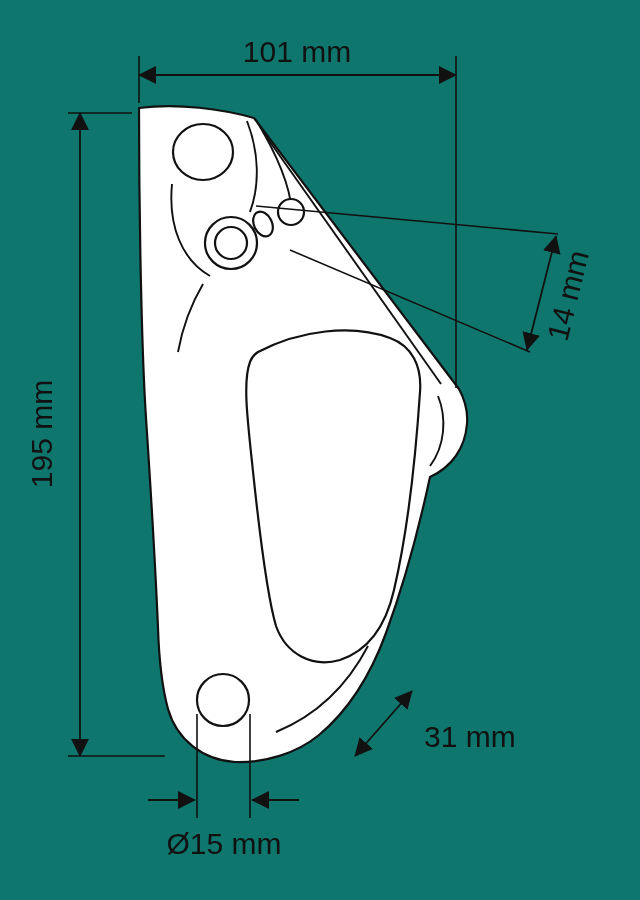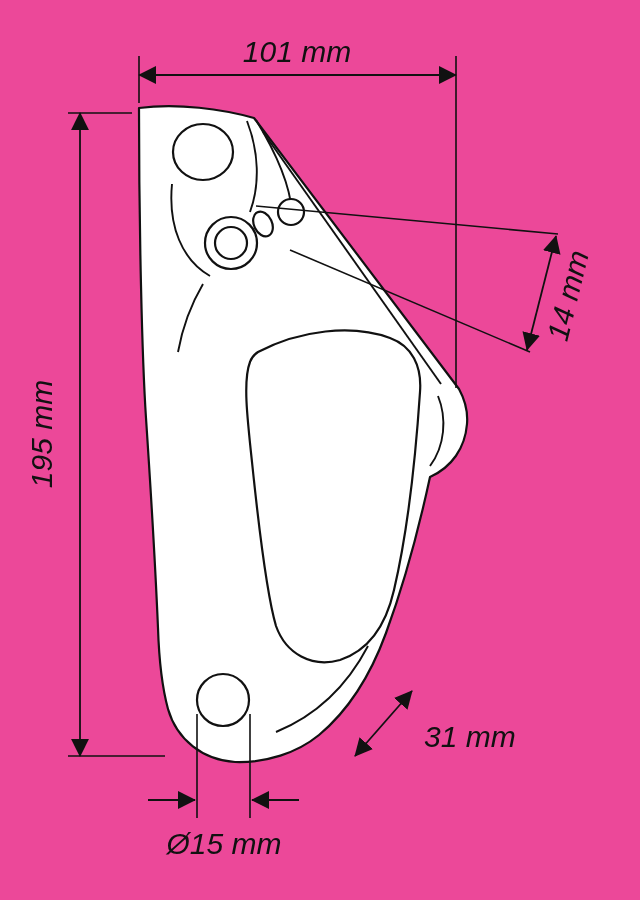--- a/index.html
+++ b/index.html
@@ -1,22 +1,21 @@
 <!DOCTYPE html>
 <html><head>
 <meta charset="utf-8">
 <style>
   html,body{margin:0;padding:0;background:#ffffff;}
   .canvas{
     position:relative;
     width:640px;height:900px;
-    background:#ec4899;
+    background:#0f766e;
     font-family:"Liberation Sans", sans-serif;
     overflow:hidden;
-    font-style:italic;
   }
   svg{display:block;}
   text{
     font-family:"Liberation Sans", sans-serif;
     font-size:30px;
     fill:#111111;
   }
   .outline{fill:#ffffff;stroke:#111111;stroke-width:2.2;stroke-linejoin:round;}
   .detail{fill:none;stroke:#111111;stroke-width:1.9;stroke-linejoin:round;}
   .hole{fill:#ffffff;stroke:#111111;stroke-width:2.2;}

